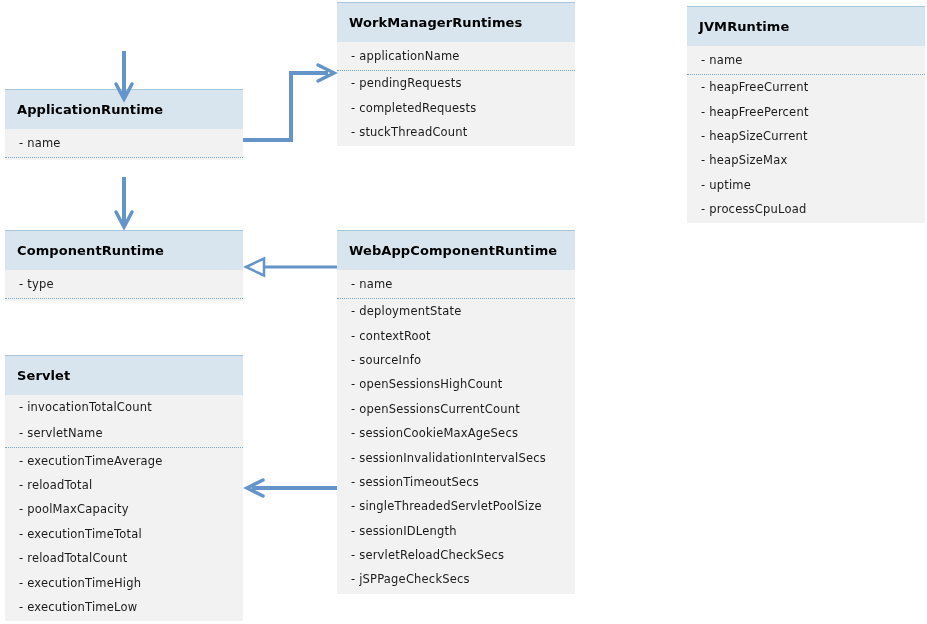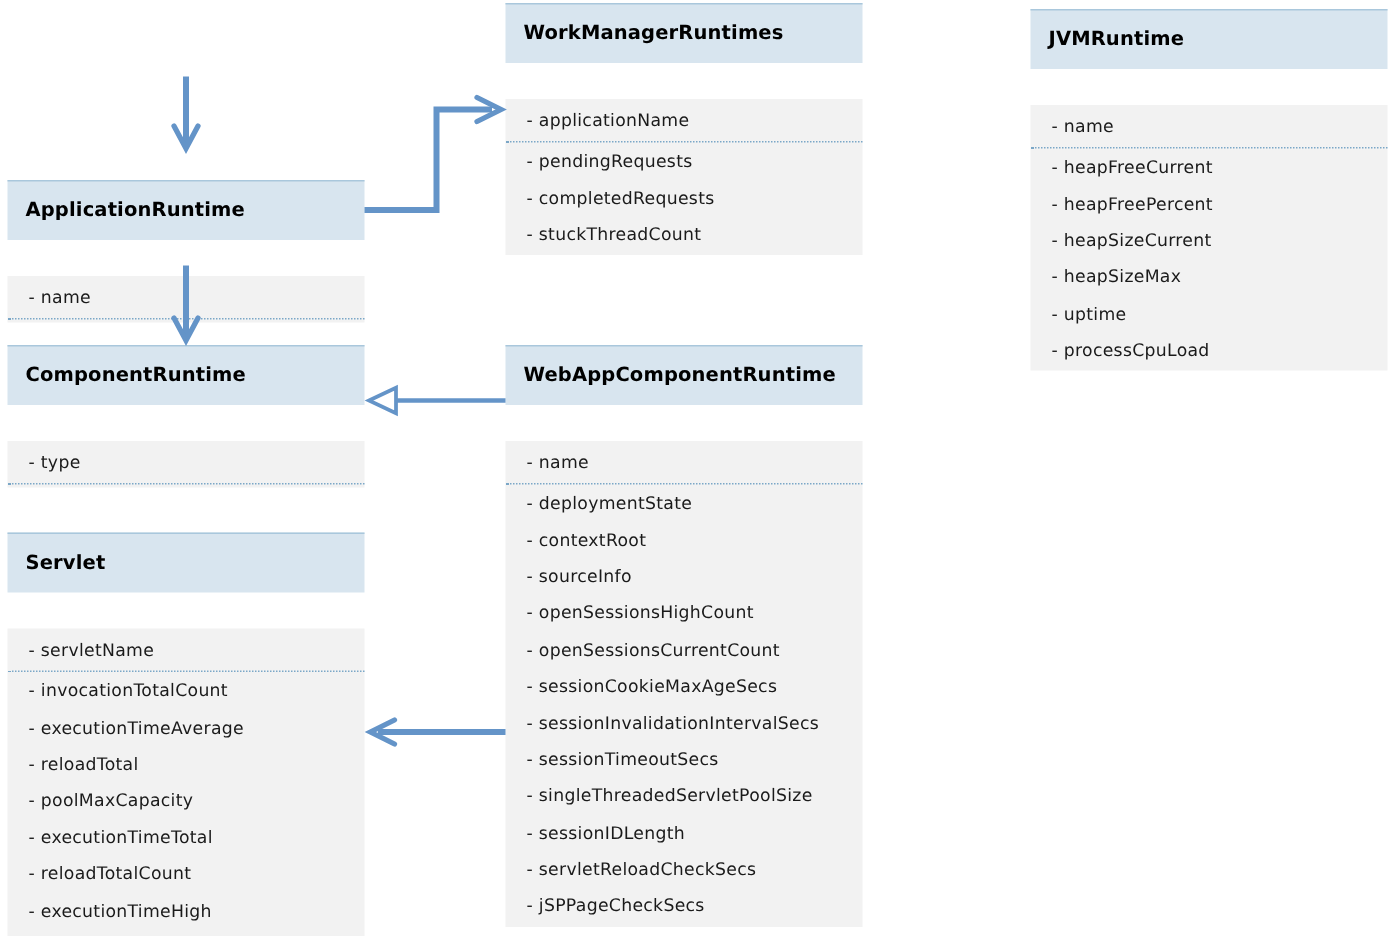--- a/index.html
+++ b/index.html
@@ -23,41 +23,41 @@
     padding-left:12px;
     font-size:13px;font-weight:bold;color:var(--title-text);
     letter-spacing:.1px;
   }
   .box-body{background:var(--body-bg);padding-bottom:2px;}
   .attr-row{
     height:24.4px;display:flex;align-items:center;
     padding-left:14px;
     font-size:11.5px;color:var(--attr-text);letter-spacing:.2px;
   }
-  .attr-row.first{height:29px;border-bottom:1px dotted var(--separator);margin-top:24px;}
+  .attr-row.first{height:29px;border-bottom:1px dotted var(--separator);}
   .trunc-strip{
     height:7px;background:var(--header-bg);
     border-top:1px dotted var(--separator);
     border-bottom:1px solid var(--header-border);
   }
 
   svg.connectors{position:absolute;left:0;top:0;pointer-events:none;}
   .connector{stroke:var(--arrow);fill:none;}
   .conn-line{stroke-width:4;}
   .conn-line-thin{stroke-width:3;}
   .conn-chevron{stroke-width:3.5;stroke-linecap:round;stroke-linejoin:miter;}
   .conn-triangle{fill:#ffffff;stroke:var(--arrow);stroke-width:2.5;stroke-linejoin:miter;}
 </style>
 </head>
 <body>
 
 <div class="canvas">
 
 
-  <div class="box" style="left:5px;top:120px;width:238px;">
+  <div class="box" style="left:5px;top:89px;width:238px;">
     <div class="box-header">ApplicationRuntime</div>
     <div class="box-body">
         <div class="attr-row first">- name</div>
       </div>
   </div>
 
   <div class="box" style="left:337px;top:2px;width:238px;">
     <div class="box-header">WorkManagerRuntimes</div>
     <div class="box-body">
         <div class="attr-row first">- applicationName</div>
@@ -102,22 +102,22 @@
         <div class="attr-row">- singleThreadedServletPoolSize</div>
         <div class="attr-row">- sessionIDLength</div>
         <div class="attr-row">- servletReloadCheckSecs</div>
         <div class="attr-row">- jSPPageCheckSecs</div>
       </div>
   </div>
 
   <div class="box" style="left:5px;top:355px;width:238px;">
     <div class="box-header">Servlet</div>
     <div class="box-body">
+        <div class="attr-row">- invocationTotalCount</div>
         <div class="attr-row first">- servletName</div>
-        <div class="attr-row">- invocationTotalCount</div>
         <div class="attr-row">- executionTimeAverage</div>
         <div class="attr-row">- reloadTotal</div>
         <div class="attr-row">- poolMaxCapacity</div>
         <div class="attr-row">- executionTimeTotal</div>
         <div class="attr-row">- reloadTotalCount</div>
         <div class="attr-row">- executionTimeHigh</div>
         <div class="attr-row">- executionTimeLow</div>
       </div>
   </div>
 

